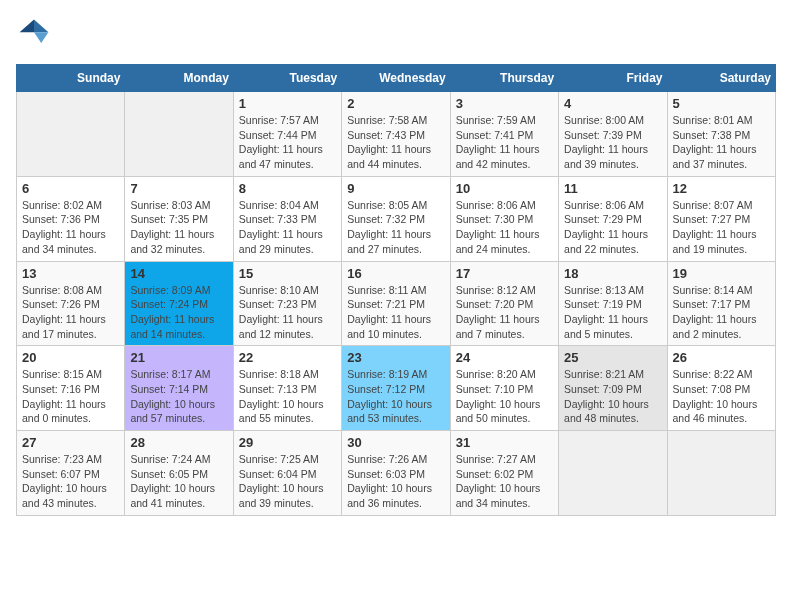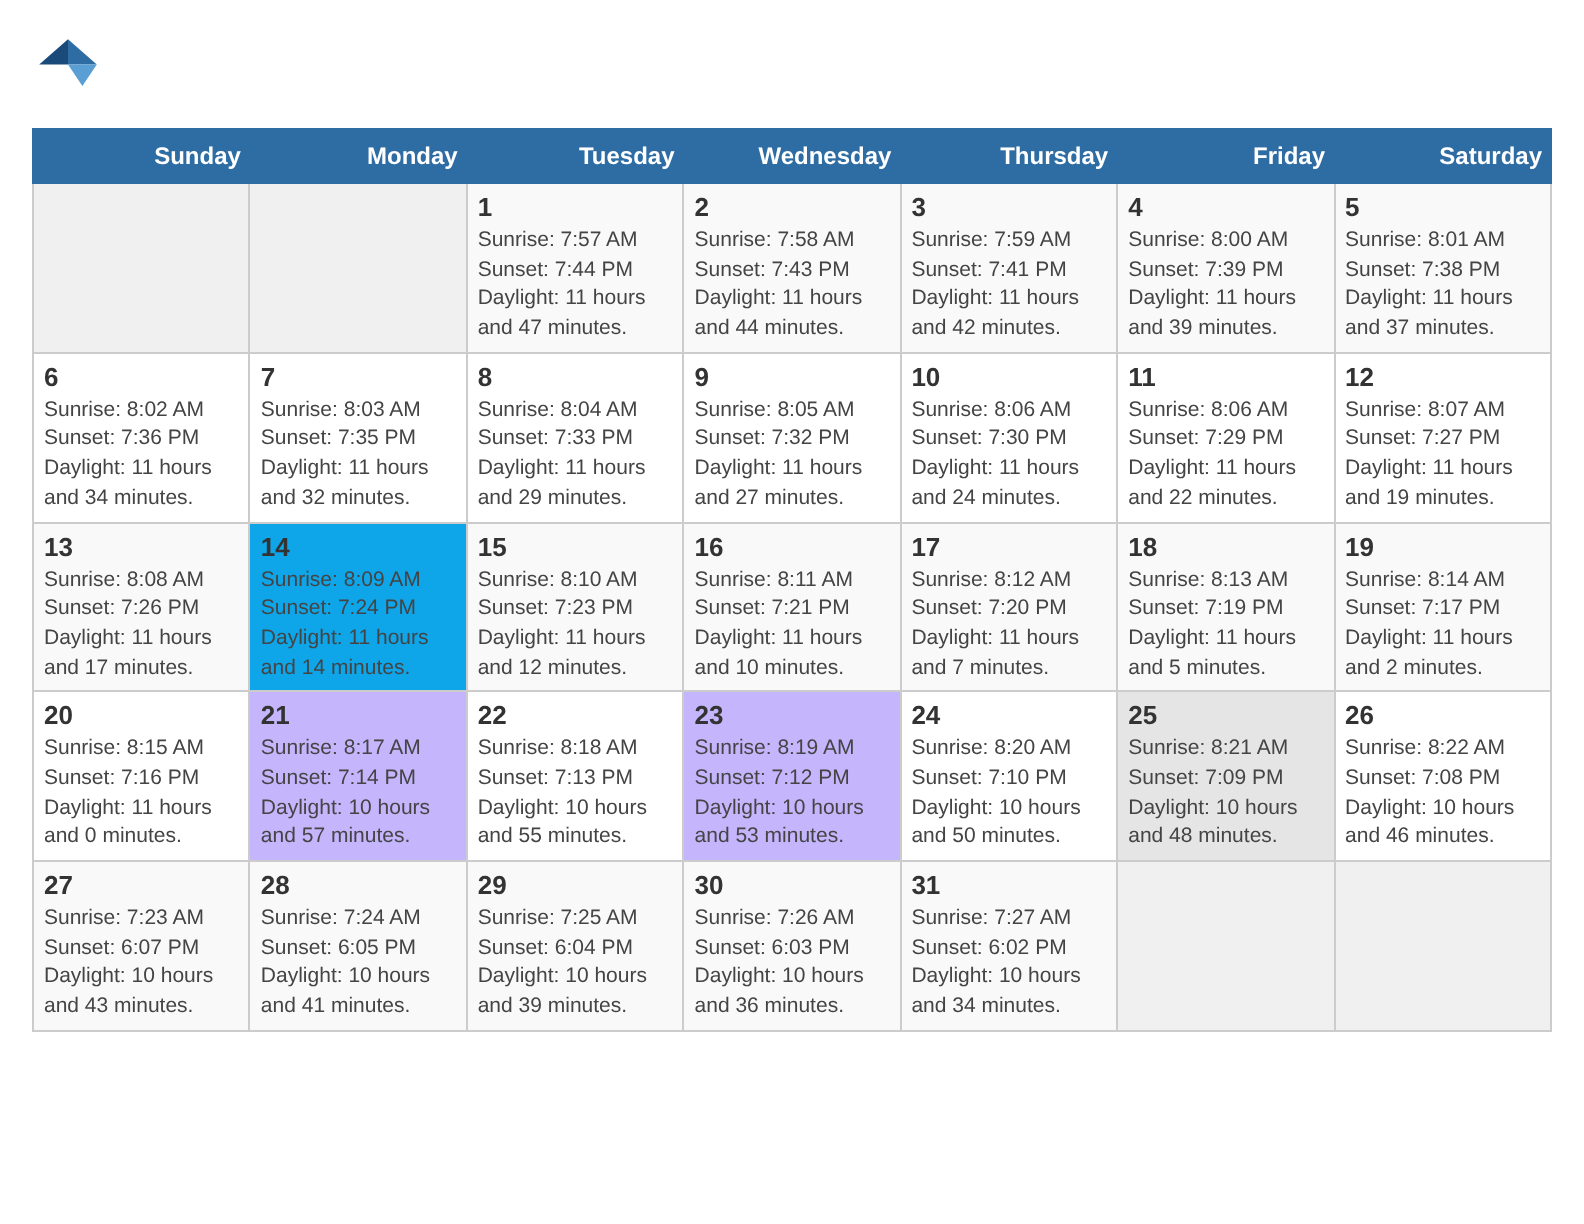--- a/index.html
+++ b/index.html
@@ -257,21 +257,21 @@
           <div class="day-info">Sunrise: 8:17 AM
 Sunset: 7:14 PM
 Daylight: 10 hours and 57 minutes.</div>
         </td>
         <td style="background: rgb(255, 255, 255);">
           <span class="day-number">22</span>
           <div class="day-info">Sunrise: 8:18 AM
 Sunset: 7:13 PM
 Daylight: 10 hours and 55 minutes.</div>
         </td>
-        <td style="background: #c4b5fd;">
+        <td style="background: #7dd3fc;">
           <span class="day-number">23</span>
           <div class="day-info">Sunrise: 8:19 AM
 Sunset: 7:12 PM
 Daylight: 10 hours and 53 minutes.</div>
         </td>
         <td style="background: rgb(255, 255, 255); margin-top: 41px;">
           <span class="day-number">24</span>
           <div class="day-info">Sunrise: 8:20 AM
 Sunset: 7:10 PM
 Daylight: 10 hours and 50 minutes.</div>

